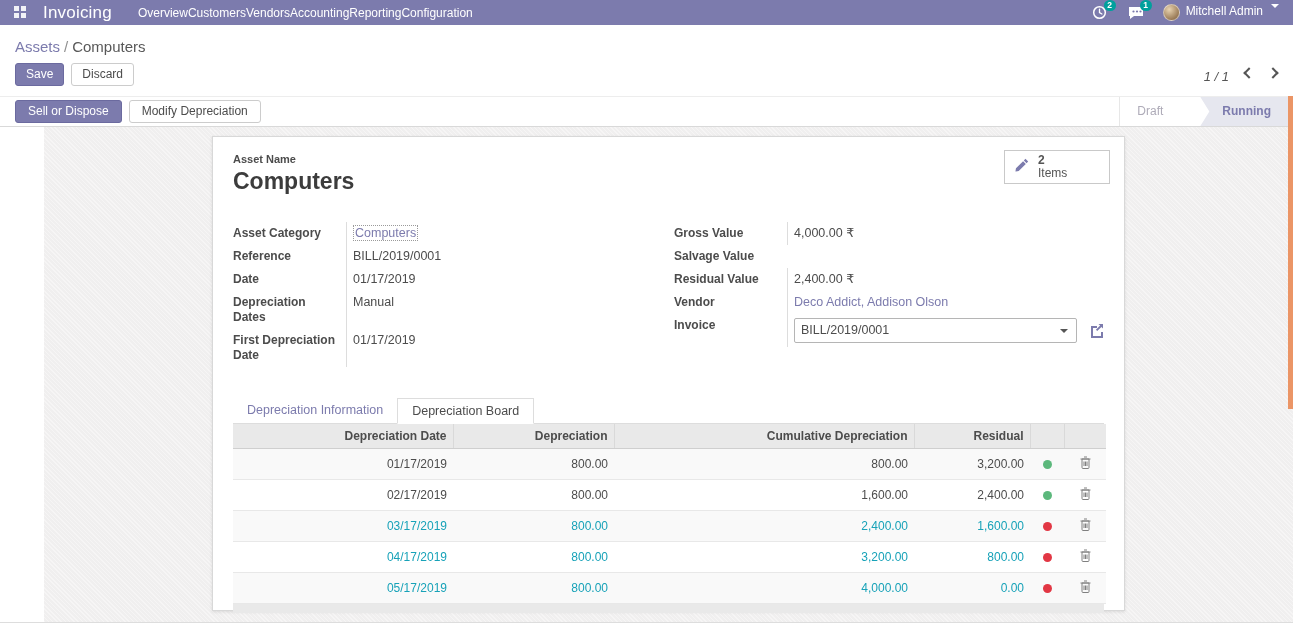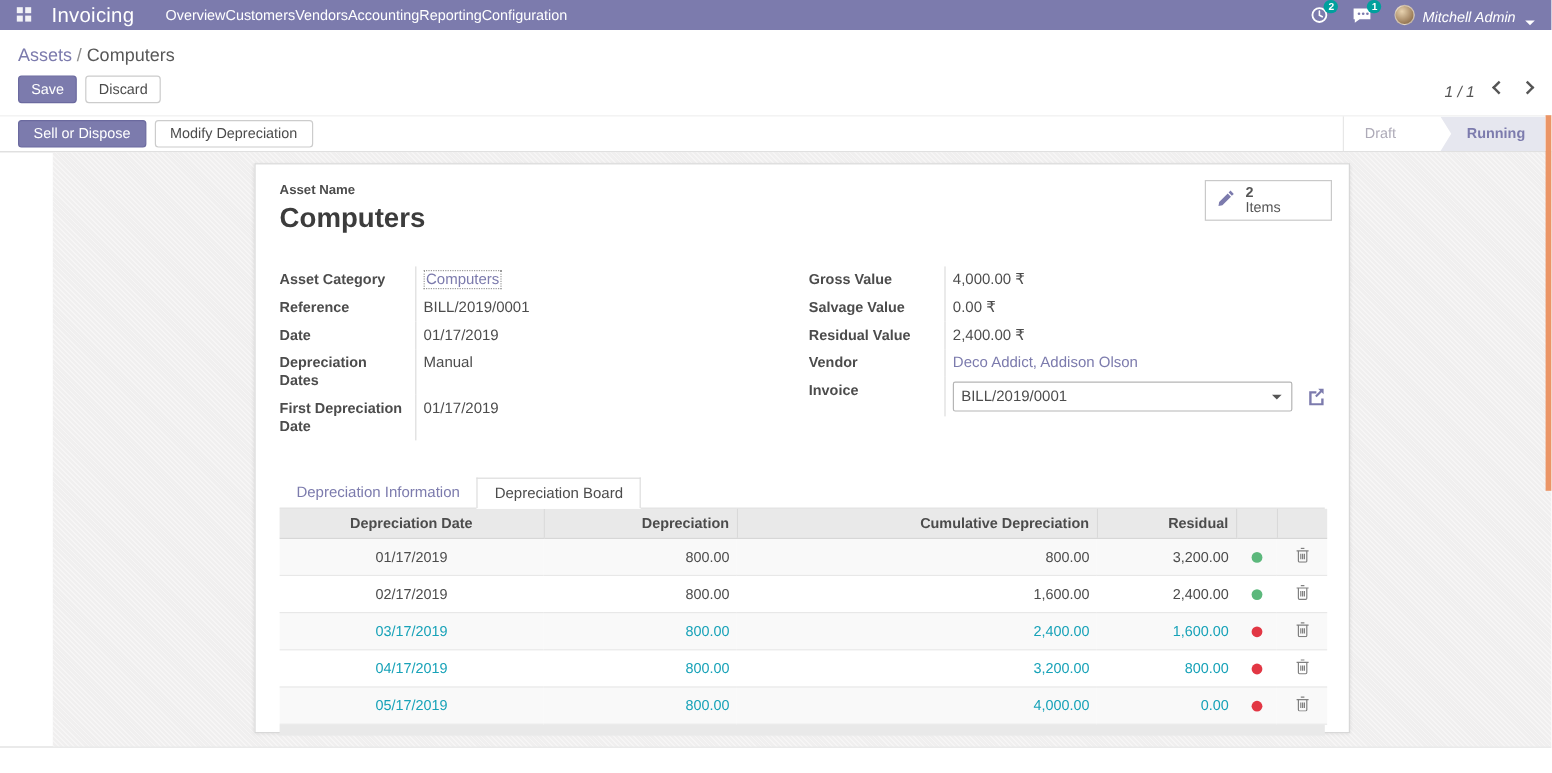--- a/index.html
+++ b/index.html
@@ -20,21 +20,21 @@
   .nav-title { font-size:17px; margin:0 26px 0 12px; letter-spacing:.2px; }
   .nav-menu { display:flex; font-size:12px; }
   .nav-menu a { color:#fff; text-decoration:none; cursor:pointer; }
   .nav-right { margin-left:auto; display:flex; align-items:center; gap:18px; }
   .nav-ico { position:relative; width:18px; height:18px; display:flex; align-items:center; justify-content:center; cursor:pointer; }
   .badge {
     position:absolute; top:-4px; right:-7px; background:#00a09d; color:#fff;
     font-size:8.5px; line-height:11px; min-width:12px; text-align:center;
     border-radius:8px; padding:0 3px; font-weight:bold;
   }
-  .user { display:flex; align-items:flex-end; gap:6px; cursor:pointer; margin-right:4px;font-style:italic; }
+  .user { display:flex; align-items:flex-start; gap:6px; cursor:pointer; margin-right:4px; }
   .avatar { width:17px; height:17px; border-radius:50%; background:radial-gradient(circle at 35% 30%, #e8d3b0, #9a7b57 70%, #6e5539); border:1px solid rgba(255,255,255,.5); }
   .user-name { font-size:12px; }
   .caret-down { width:0; height:0; border-left:4px solid transparent; border-right:4px solid transparent; border-top:4px solid #fff; margin-left:2px; }
 
   
   .control-panel { height:71px; background:#fff; position:relative; }
   .breadcrumb { padding:13px 0 0 15px; font-size:15px; }
   .breadcrumb .bc-link { color:#7c7bad; cursor:pointer; text-decoration:none; }
   .breadcrumb .bc-sep { color:#8f8f8f; margin:0 4px; }
   .breadcrumb .bc-current { color:#585858; }
@@ -115,21 +115,21 @@
   
   table.dep { width:100%; border-collapse:collapse; table-layout:fixed; font-size:12px; }
   .dep th {
     background:#e9e9e9; color:#4c4c4c; font-weight:bold; height:24px;
     border-bottom:1px solid #cfcfcf; padding:0 6px; cursor:pointer;
   }
   .dep th + th { border-left:1px solid #d9d9d9; }
   .dep td { height:31px; padding:0 6px; border-bottom:1px solid #e8e8e8; }
   .dep tbody tr { cursor:pointer; }
   .dep tbody tr:nth-child(odd) { background:#f9f9f9; }
-  .col-l { text-align:center; }
+  .col-l { text-align:right; }
   .col-r { text-align:right; }
   .col-c { text-align:center; }
   tr.future td { color:#17a2b8; }
   .dot { display:inline-block; width:9px; height:9px; border-radius:50%; vertical-align:middle; }
   tr.posted .dot { background:#5cb87c; }
   tr.future .dot { background:#e23744; }
   .trash { display:inline-flex; cursor:pointer; }
   .table-footer { height:9px; background:#e9e9e9; }
 
   
@@ -250,21 +250,20 @@
         </div>
       </div>
 
       <div class="fcol">
         <div class="frow">
           <span class="flabel">Gross Value</span>
           <span class="fvalue">4,000.00 ₹</span>
         </div>
         <div class="frow">
           <span class="flabel">Salvage Value</span>
-          <span class="fvalue">0.00 ₹</span>
         </div>
         <div class="frow">
           <span class="flabel">Residual Value</span>
           <span class="fvalue">2,400.00 ₹</span>
         </div>
         <div class="frow">
           <span class="flabel">Vendor</span>
           <span class="fvalue"><a class="link">Deco Addict, Addison Olson</a></span>
         </div>
         <div class="frow">

